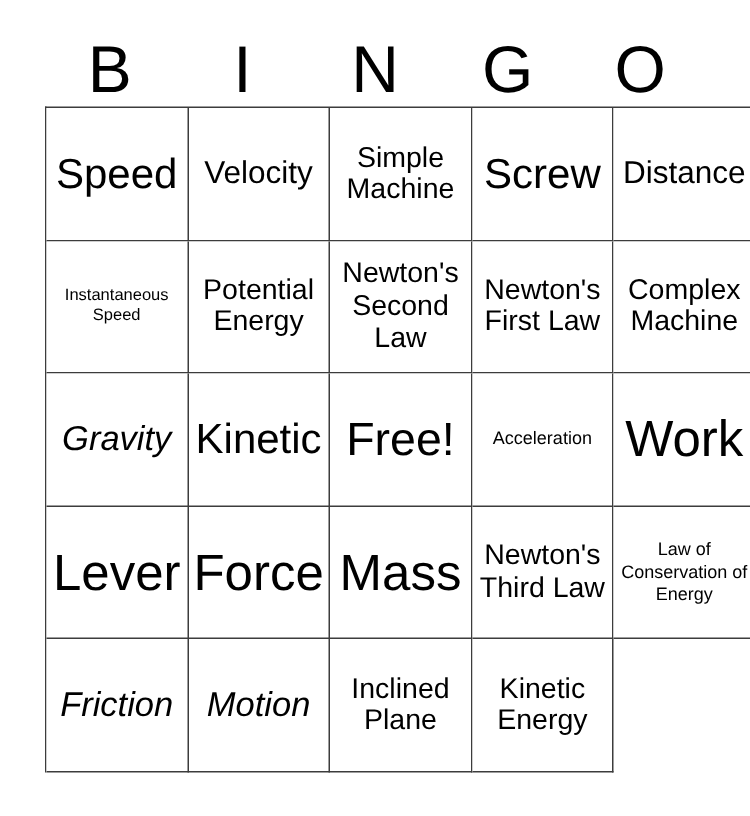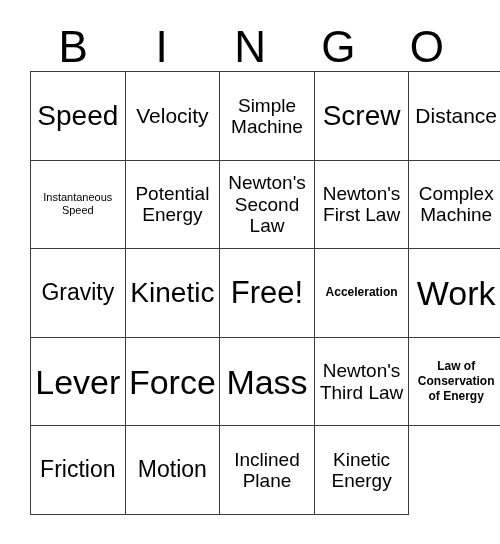--- a/index.html
+++ b/index.html
@@ -77,24 +77,24 @@
     display: block;
     width: 100%;
     text-align: center;
     line-height: 1.12;
     word-wrap: break-word;
     color: #000000;
   }
 
   
   .fs-xs   { font-size: 11px; line-height: 1.25; }
-  .fs-s    { font-size: 12px; line-height: 1.25; font-weight: bold; }
+  .fs-s    { font-size: 12px; line-height: 1.25; }
   .fs-m    { font-size: 19px; }
   .fs-ml   { font-size: 21px; }
-  .fs-l    { font-size: 23px; }
+  .fs-l    { font-size: 23px; font-style: italic; }
   .fs-xxl  { font-size: 28px; }
   .fs-3xl  { font-size: 31px; }
   .fs-4xl  { font-size: 34px; }
 </style>
 </head>
 <body>
 
 <div id="card">
 
   <div class="header-row">

